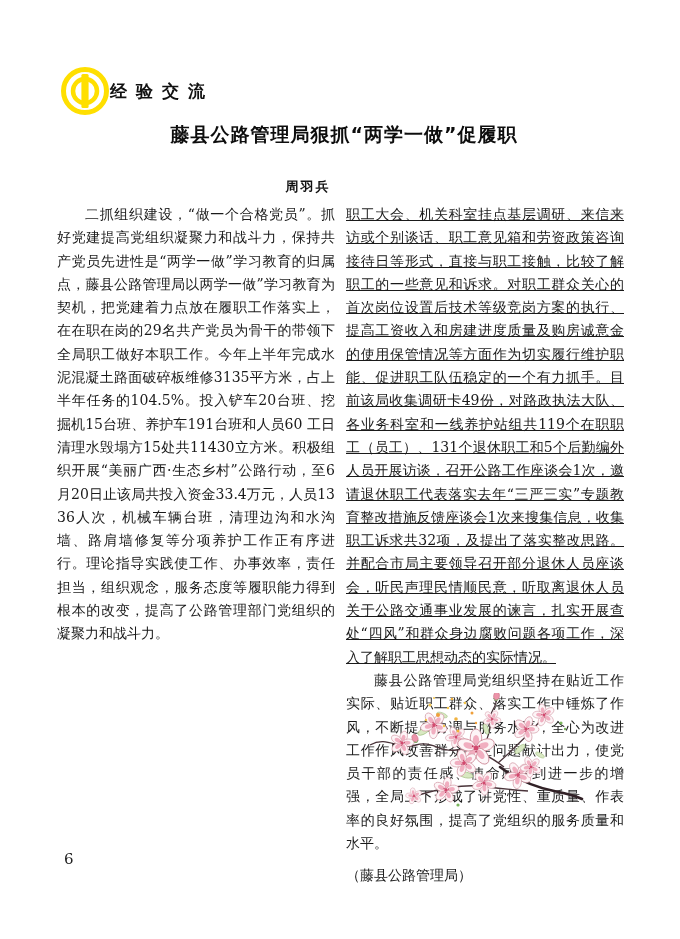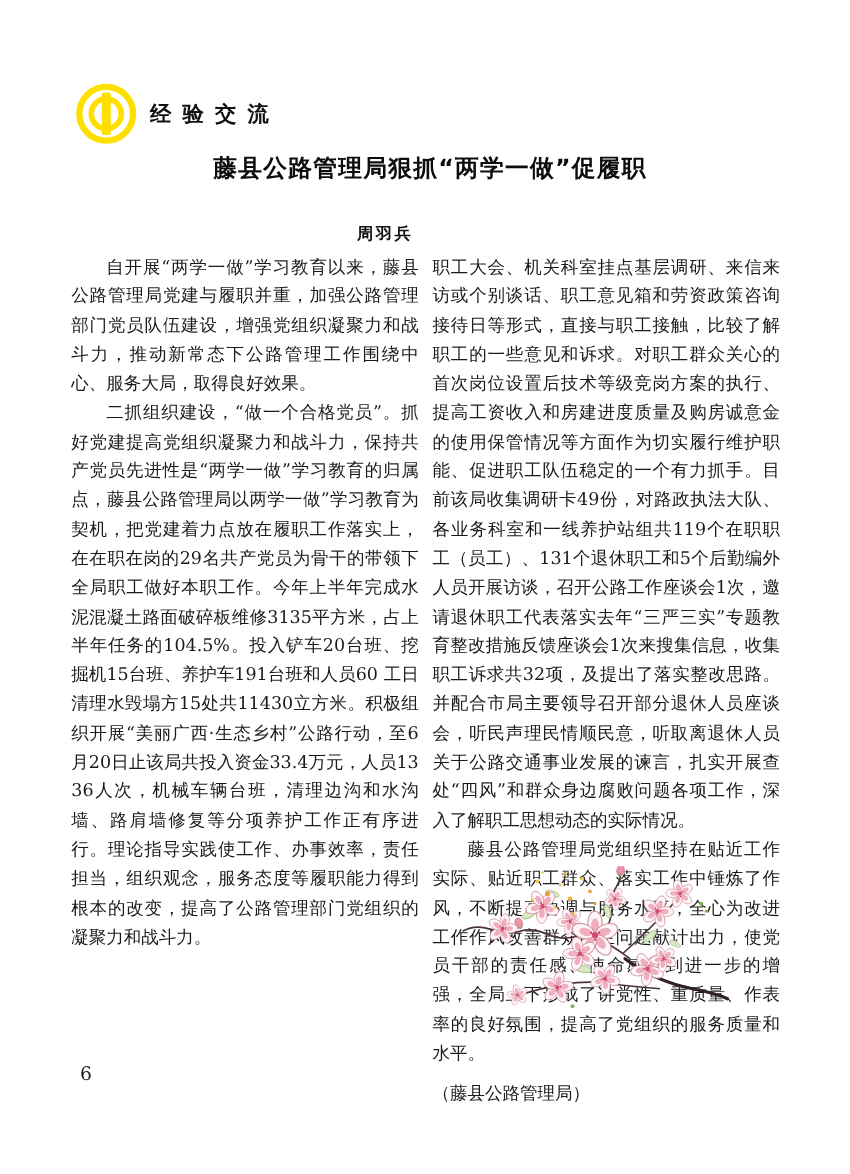--- a/index.html
+++ b/index.html
@@ -12,21 +12,20 @@
     overflow:hidden;
   }
   .page { position:absolute; inset:0; background:#fff; }
 
   .header {
     position:absolute; top:66px; left:60px;
     display:flex; align-items:center;
   }
   .logo { width:50px; height:50px; flex:0 0 auto; }
   .section-label {
-    margin-left:10px;
     font-family:"DejaVu Sans","Liberation Sans",sans-serif;
     font-weight:bold; font-size:17px; letter-spacing:9px; color:#111;
   }
 
   .title {
     position:absolute; top:122px; left:4px; width:680px;
     text-align:center;
     font-family:"DejaVu Sans","Liberation Sans",sans-serif;
     font-weight:bold; font-size:19px; letter-spacing:1px; color:#0d0d0d;
   }
@@ -42,21 +41,21 @@
     display:flex; gap:11px;
   }
   .col {
     width:278px;
     font-size:14px; line-height:23.3px;
     text-align:justify; text-justify:inter-ideograph;
     word-break:break-all;
     color:#1a1a1a;
   }
   .col p { margin:0; text-indent:2em; }
-  .col p.cont { text-indent:0; }
+  .col p.cont { text-indent:0;text-decoration:underline; }
   .signature {
     margin-top:9px;
     padding-right:16px;
   }
 
   .illustration { position:absolute; left:368px; top:693px; width:262px; height:172px; }
 
   .page-number {
     position:absolute; left:64px; top:850px;
     font-size:15px; color:#222;
@@ -76,21 +75,20 @@
       </svg>
     </span>
     <span class="section-label">经验交流</span>
   </div>
 
   <div class="title">藤县公路管理局狠抓“两学一做”促履职</div>
   <div class="author">周羽兵</div>
 
   <div class="columns">
     <div class="col">
-      <p>自开展“两学一做”学习教育以来，藤县公路管理局党建与履职并重，加强公路管理部门党员队伍建设，增强党组织凝聚力和战斗力，推动新常态下公路管理工作围绕中心、服务大局，取得良好效果。</p>
       <p>二抓组织建设，“做一个合格党员”。抓好党建提高党组织凝聚力和战斗力，保持共产党员先进性是“两学一做”学习教育的归属点，藤县公路管理局以两学一做”学习教育为契机，把党建着力点放在履职工作落实上，在在职在岗的29名共产党员为骨干的带领下全局职工做好本职工作。今年上半年完成水泥混凝土路面破碎板维修3135平方米，占上半年任务的104.5%。投入铲车20台班、挖掘机15台班、养护车191台班和人员60 工日清理水毁塌方15处共11430立方米。积极组织开展“美丽广西·生态乡村”公路行动，至6月20日止该局共投入资金33.4万元，人员1336人次，机械车辆台班，清理边沟和水沟墙、路肩墙修复等分项养护工作正有序进行。理论指导实践使工作、办事效率，责任担当，组织观念，服务态度等履职能力得到根本的改变，提高了公路管理部门党组织的凝聚力和战斗力。</p>
 
     </div>
     <div class="col">
       <p class="cont">职工大会、机关科室挂点基层调研、来信来访或个别谈话、职工意见箱和劳资政策咨询接待日等形式，直接与职工接触，比较了解职工的一些意见和诉求。对职工群众关心的首次岗位设置后技术等级竞岗方案的执行、提高工资收入和房建进度质量及购房诚意金的使用保管情况等方面作为切实履行维护职能、促进职工队伍稳定的一个有力抓手。目前该局收集调研卡49份，对路政执法大队、各业务科室和一线养护站组共119个在职职工（员工）、131个退休职工和5个后勤编外人员开展访谈，召开公路工作座谈会1次，邀请退休职工代表落实去年“三严三实”专题教育整改措施反馈座谈会1次来搜集信息，收集职工诉求共32项，及提出了落实整改思路。并配合市局主要领导召开部分退休人员座谈会，听民声理民情顺民意，听取离退休人员关于公路交通事业发展的谏言，扎实开展查处“四风”和群众身边腐败问题各项工作，深入了解职工思想动态的实际情况。</p>
       <p>藤县公路管理局党组织坚持在贴近工作实际、贴近职工群众、落实工作中锤炼了作风，不断提高协调与服务水平，全心为改进工作作风改善群众民生问题献计出力，使党员干部的责任感、使命感得到进一步的增强，全局上下形成了讲党性、重质量、作表率的良好氛围，提高了党组织的服务质量和水平。</p>
       <div class="signature">（藤县公路管理局）</div>
     </div>
   </div>
 

